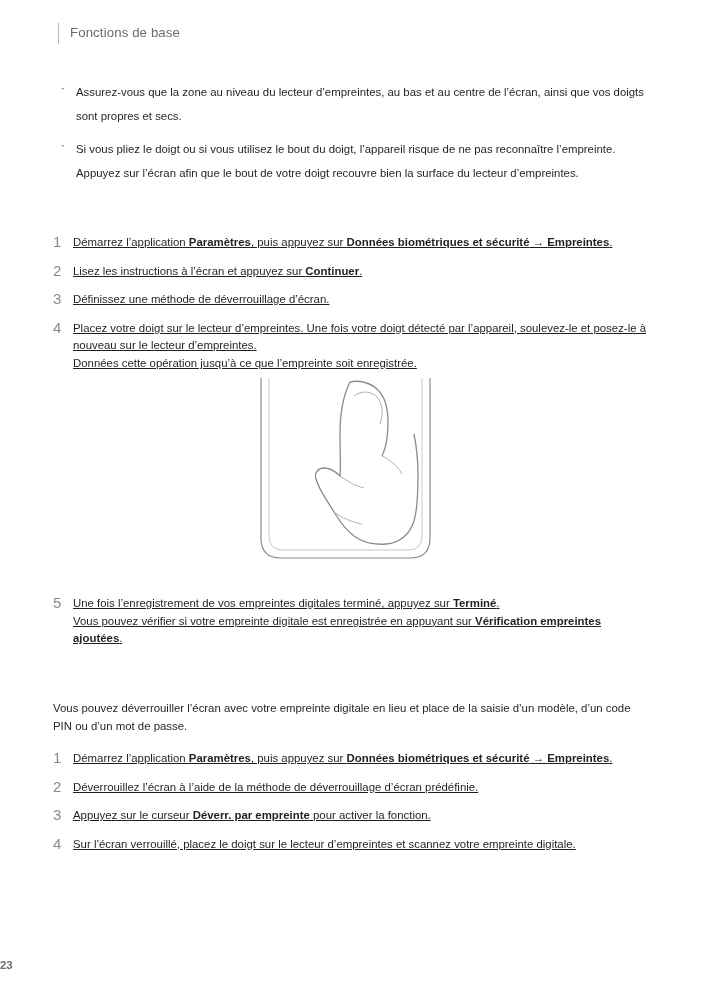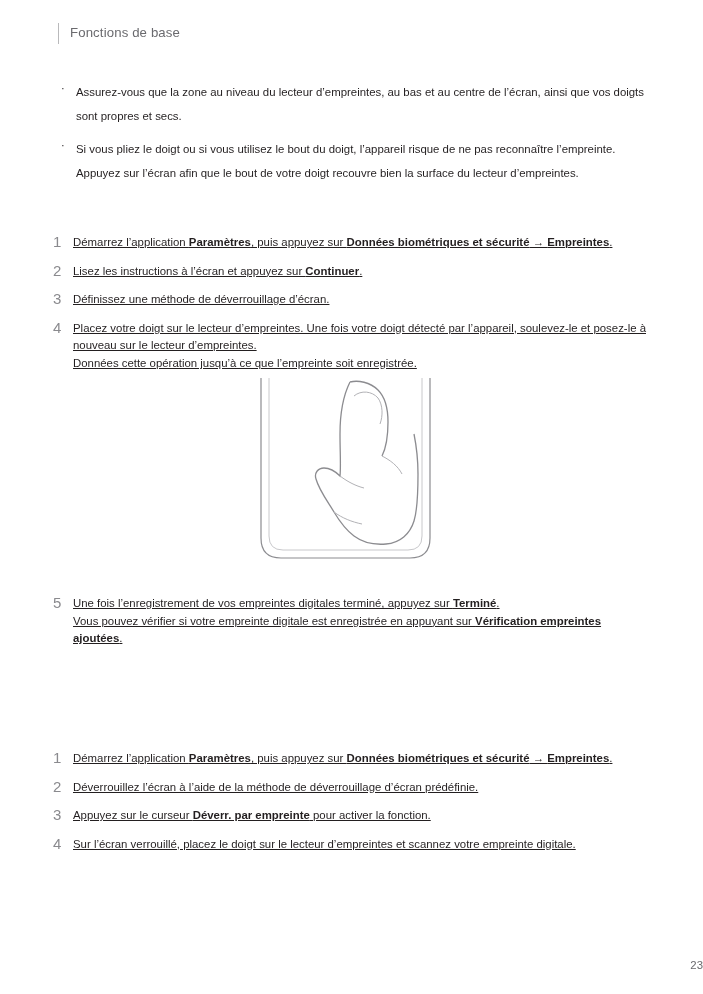--- a/index.html
+++ b/index.html
@@ -139,23 +139,24 @@
     top: 593px;
     width: 600px;
   }
 
   
   .page-number {
     position: absolute;
     left: 0;
     right: 0;
     top: 959px;
-    text-align: right;
+    text-align: left;
     font-size: 11.4px;
     color: #6a6a6e;
+    font-weight: bold;
   }
 </style>
 </head>
 <body>
 
 <div class="page">
 
   <div class="header">
     <div class="header-rule"></div>
     <div class="header-title">Fonctions de base</div>
@@ -215,20 +216,21 @@
   </div>
 
   <div id="step5-block">
       <div class="step">
         <div class="step-num">5</div>
         <div class="step-body"><span>Une fois l’enregistrement de vos empreintes digitales terminé, appuyez sur </span><b>Terminé</b><span>.</span><br><span>Vous pouvez vérifier si votre empreinte digitale est enregistrée en appuyant sur </span><b>Vérification empreintes ajoutées</b><span>.</span></div>
       </div>
     </div>
 
 
+  <div class="para">Vous pouvez déverrouiller l’écran avec votre empreinte digitale en lieu et place de la saisie d’un modèle, d’un code PIN ou d’un mot de passe.</div>
 
   <div class="steps" id="steps-unlock">
       <div class="step">
         <div class="step-num">1</div>
         <div class="step-body"><span>Démarrez l’application </span><b>Paramètres</b><span>, puis appuyez sur </span><b>Données biométriques et sécurité</b><span> → </span><b>Empreintes</b><span>.</span></div>
       </div>
       <div class="step">
         <div class="step-num">2</div>
         <div class="step-body"><span>Déverrouillez l’écran à l’aide de la méthode de déverrouillage d’écran prédéfinie.</span></div>
       </div>

